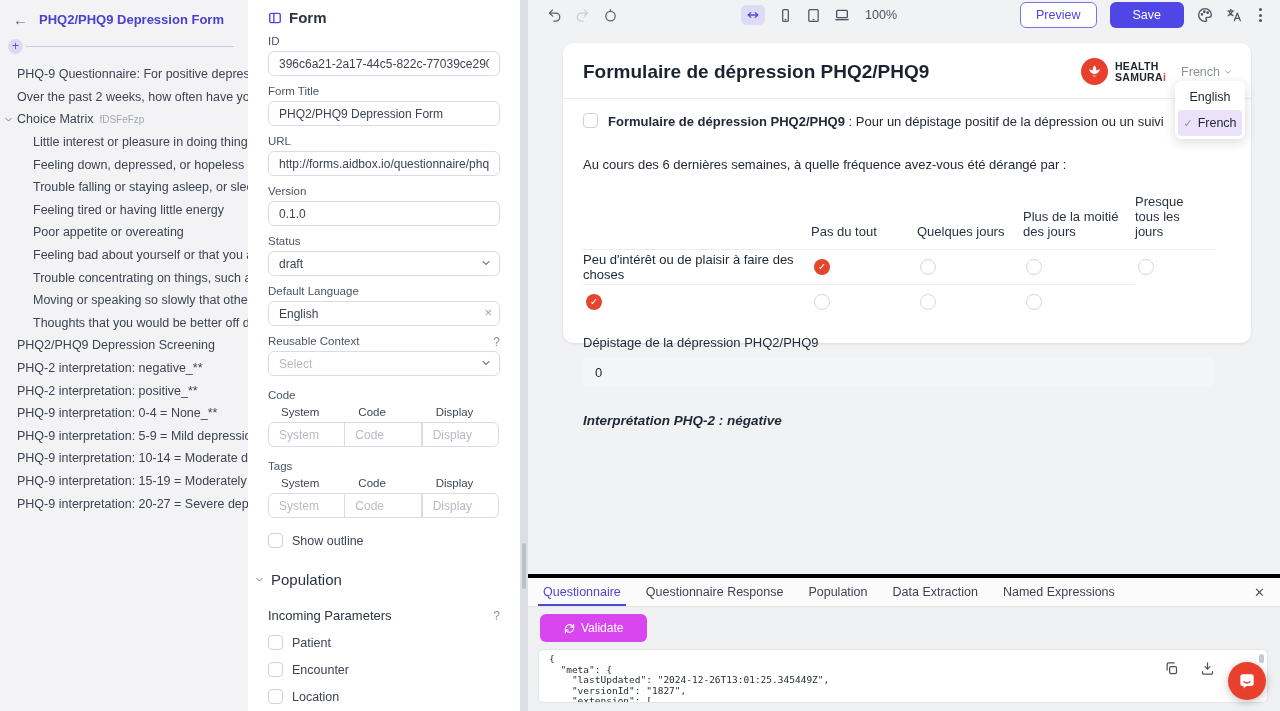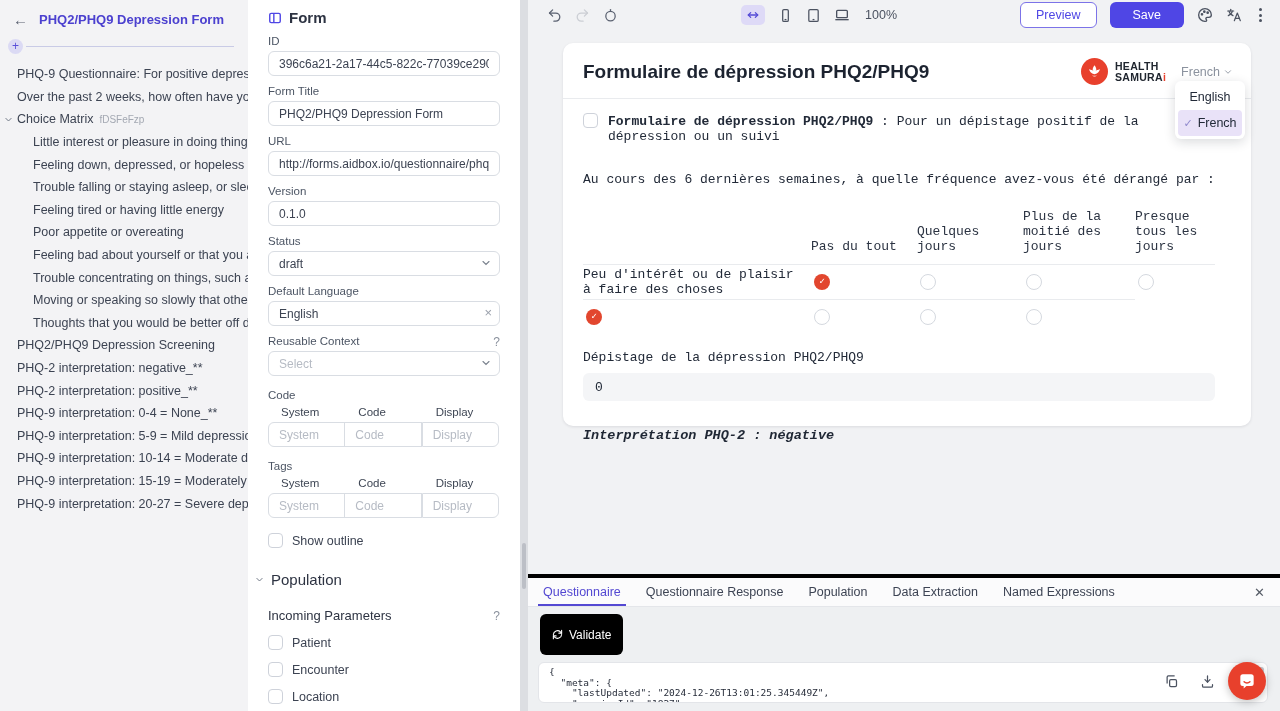--- a/index.html
+++ b/index.html
@@ -61,37 +61,37 @@
   .pill { background:#dedaf7; border-radius:5px; padding:3px 5px; }
   .zoom-label { font-size:12.5px; color:#4b5260; margin-left:2px; }
   .btn-preview { height:26px; padding:0 15px; border:1px solid #7c73e8; border-radius:6px; background:#fff;
                  color:#4f46e5; font-size:12.5px; display:flex; align-items:center; cursor:pointer; margin-left:110px; }
   .btn-save { height:26px; padding:0 23px; border-radius:6px; background:#4f46e5; color:#fff;
               font-size:12.5px; display:flex; align-items:center; cursor:pointer; }
   .kebab { display:flex; flex-direction:column; gap:2.5px; padding:2px 4px; cursor:pointer; }
   .kebab i { width:3px; height:3px; border-radius:50%; background:#4b5260; }
 
   .preview-wrap { flex:1; position:relative; }
-  .card { position:absolute; left:35px; right:29px; top:16px; height:383px; background:#fff;
+  .card { position:absolute; left:35px; right:29px; top:16px; height:300px; background:#fff;
           border-radius:10px; box-shadow:0 1px 3px rgba(20,24,40,.10); }
   .card-header { display:flex; align-items:center; padding:15px 18px 13px 20px; border-bottom:1px solid #e9ebee; position:relative; }
   .card-title { flex:1; font-size:19px; font-weight:bold; color:#1c2330; }
   .logo { display:flex; align-items:center; gap:7px; }
   .logo-mark { width:27px; height:27px; border-radius:50%; background:#e8402c; display:flex; align-items:center; justify-content:center; }
   .logo-text { font-size:10.5px; font-weight:bold; color:#20262f; line-height:10.5px; letter-spacing:.3px; }
   .logo-accent { color:#e8402c; }
   .lang-sel { margin-left:15px; color:#8b929e; font-size:12.5px; display:flex; align-items:center; gap:3px; cursor:pointer; }
   .lang-menu { position:absolute; top:38px; right:6px; width:70px; background:#fff; border-radius:6px;
                box-shadow:0 3px 12px rgba(20,24,40,.16); padding:3px; z-index:6; }
   .lang-item { height:26px; border-radius:4px; display:flex; align-items:center; justify-content:center;
                gap:5px; font-size:12.5px; color:#222a38; cursor:pointer; }
   .lang-item.active { background:#e9e2f8; }
   .lang-check { color:#8f88cc; font-size:11px; }
 
-  .card-body { padding:15px 36px 0 20px;font-family:Liberation Mono, monospace; }
+  .card-body { padding:15px 36px 0 20px; }
   .group-row { display:flex; align-items:flex-start; gap:10px; font-size:13px; color:#222a38; }
   .group-row .cbx { margin-top:-1px; }
   .intro { margin-top:28px; font-size:13px; color:#222a38; }
   .m-grid { display:grid; grid-template-columns:228px 106px 106px 112px 1fr; margin-top:22px; }
   .m-head { font-size:13px; color:#2b3342; line-height:15px; align-self:end; padding:0 14px 10px 0; }
   .m-cell { border-top:1px solid #e9ebee; display:flex; align-items:center; min-height:35px;
             font-size:13px; color:#222a38; padding-right:10px; }
   .radio { width:16px; height:16px; border-radius:50%; border:1.5px solid #d5d9df; background:#fff;
            margin-left:3px; cursor:pointer; display:flex; align-items:center; justify-content:center; }
   .radio.checked { border:none; background:#e2462e; }
@@ -104,22 +104,22 @@
 
   
   .bottom { height:137px; background:#eef0f2; border-top:4px solid #000000; display:flex; flex-direction:column; }
   .tabs { height:29px; flex-shrink:0; background:#fbfbfc; border-bottom:1px solid #e4e6ea;
           display:flex; align-items:center; padding:0 15px; gap:25px; }
   .tab { height:100%; display:flex; align-items:center; font-size:12.5px; color:#3d4454; position:relative; cursor:pointer; }
   .tab.active { color:#5348d2; }
   .tab.active::after { content:""; position:absolute; left:-5px; right:-5px; bottom:0; height:2px; background:#5348d2; }
   .tab-close { margin-left:auto; color:#555b66; font-size:13px; cursor:pointer; }
   .validate-row { padding:7px 0 0 12px; flex-shrink:0; }
-  .btn-validate { display:inline-flex; align-items:center; gap:6px; height:41px; padding:0 12px;
-                  background:#000000; color:#fff; font-size:12px; border-radius:6px; cursor:pointer; }
+  .btn-validate { display:inline-flex; align-items:center; gap:6px; height:28px; padding:0 24px;
+                  background:#d946ef; color:#fff; font-size:12px; border-radius:6px; cursor:pointer; }
   .editor { flex:1; margin:7px 12px 8px 10px; background:#fff; border:1px solid #e3e5e9; border-radius:6px;
             position:relative; overflow:hidden; }
   .editor pre { margin:0; padding:4px 10px; font-family:"DejaVu Sans Mono", monospace;
                 font-size:9.5px; line-height:10.5px; color:#272d3a; }
   .ed-icons { position:absolute; top:11px; right:52px; display:flex; gap:21px; }
   .ed-scroll-dot { position:absolute; top:4px; right:3px; width:5px; height:9px; background:#c7cad0; border-radius:3px; }
 
   .chat-launcher { position:absolute; right:14px; bottom:11px; width:38px; height:38px; border-radius:50%;
                    background:#e8402c; box-shadow:0 2px 8px rgba(0,0,0,.25); display:flex; align-items:center;
                    justify-content:center; z-index:20; cursor:pointer; }

